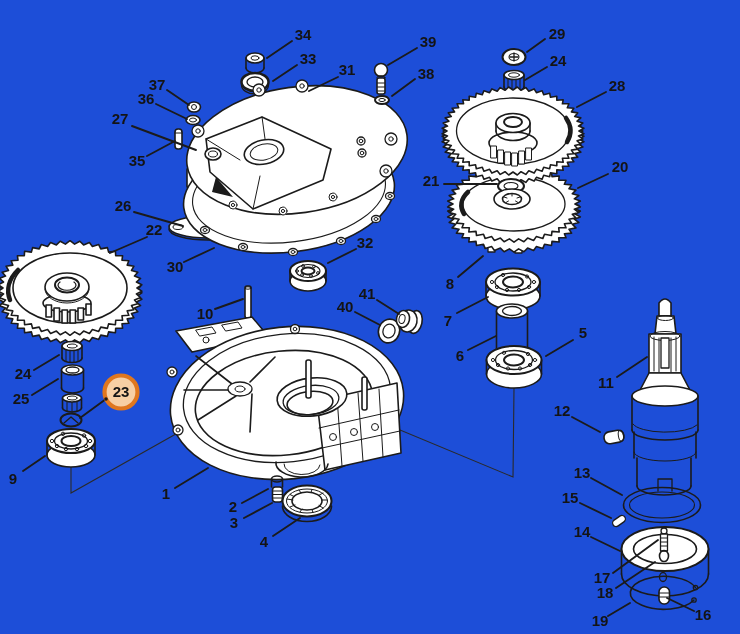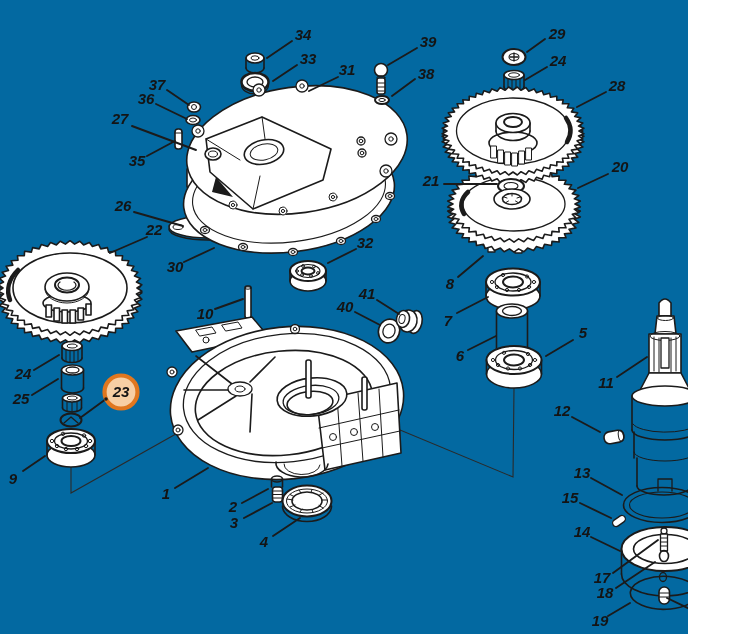--- a/index.html
+++ b/index.html
@@ -1,17 +1,17 @@
 <!DOCTYPE html>
 <html><head>
 <meta charset="utf-8">
 <style>
   html,body{margin:0;padding:0;background:#fff;}
-  .stage{position:relative;width:688px;height:634px;background:#0369a1;overflow:hidden;
-         font-family:"Liberation Sans", sans-serif;font-style:italic;}
+  .stage{position:relative;width:740px;height:634px;background:#1d4ed8;overflow:hidden;
+         font-family:"Liberation Sans", sans-serif;}
   svg{display:block;}
   .ln{stroke:#1b1b1b;fill:none;stroke-width:1.6;stroke-linecap:round;stroke-linejoin:round;}
   .f{fill:#ffffff;}
   .s1{stroke-width:1.1;} .s13{stroke-width:1.3;} .s2{stroke-width:2;} .s25{stroke-width:2.5;}
   .thin{stroke-width:1;} .heavy{stroke-width:4.5;}
   .lead{stroke:#1b1b1b;stroke-width:1.9;fill:none;stroke-linecap:round;}
   .wit{stroke:#2a2a2a;stroke-width:1.1;fill:none;}
   text.lbl{font-family:"Liberation Sans", sans-serif;font-weight:bold;font-size:15px;fill:#141414;}
 </style>
 </head>

